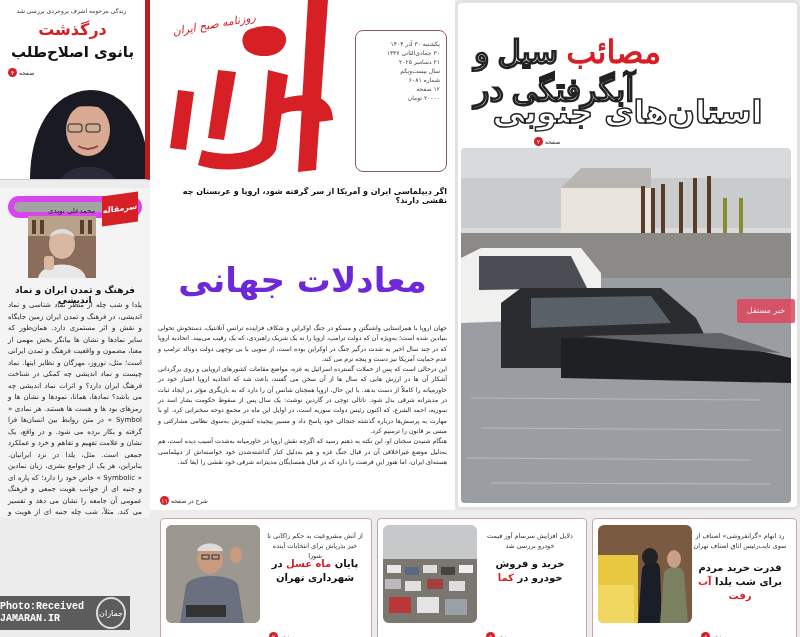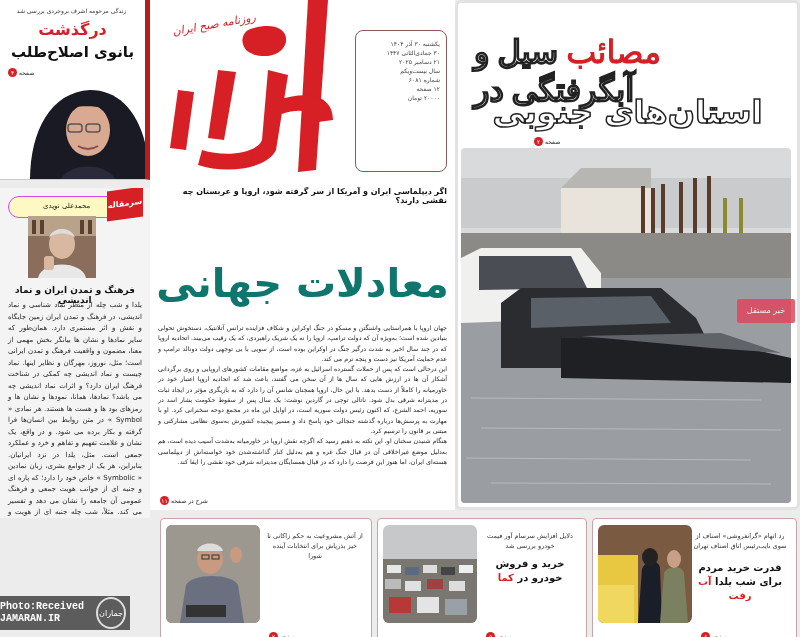--- a/index.html
+++ b/index.html
@@ -29,34 +29,34 @@
   .flood .kicker { position: absolute; top: 14px; right: 0; left: 0; text-align: center; font-size: 8px; color: #222; }
   .flood .headline1 { position: absolute; top: 30px; right: 16px; left: 16px; text-align: left; font-size: 32px; font-weight: bold; color: #fff; -webkit-text-stroke: 1.5px #222; letter-spacing: -1px; font-family: Liberation Serif, serif; }
   .flood .headline1 .red { color: #d71f26; -webkit-text-stroke: 0; }
   .flood .headline2 { position: absolute; top: 78px; right: 16px; left: 16px; text-align: center; font-size: 32px; font-weight: bold; color: #fff; margin-top: 12px; -webkit-text-stroke: 1.5px #222; }
   .flood .pageref { position: absolute; top: 134px; left: 76px; font-size: 6px; color: #222; display: flex; align-items: center; gap: 2px; }
   .flood .photo { position: absolute; left: 3px; top: 145px; width: 330px; height: 355px; border-radius: 4px; overflow: hidden; }
   .flood .tag { position: absolute; right: 2px; top: 296px; width: 58px; height: 24px; background: #e0475c; opacity: .85; border-radius: 2px; color: #fff; font-size: 8px; line-height: 24px; text-align: center; }
 
   
   .editorial { position: absolute; left: 0; top: 188px; width: 150px; height: 330px; background: #f4f4f4; overflow: hidden; }
-  .ed-banner { position: absolute; right: 8px; top: 8px; left: 8px; height: 22px; border: 1px solid #d946ef; border-radius: 12px; background: #fef9c3; }
+  .ed-banner { position: absolute; right: 8px; top: 8px; left: 8px; height: 22px; border: 6px solid #d946ef; border-radius: 12px; background: #a3a3a3; }
   .ed-banner .author { position: absolute; left: 34px; top: 5px; font-size: 7px; color: #222; }
   .ed-banner .label { position: absolute; right: -2px; top: -8px; width: 36px; height: 30px; background: #d71f26; color: #fff; font-size: 8px; font-weight: bold; text-align: center; line-height: 30px; transform: skewY(-8deg); }
   .ed-photo { position: absolute; left: 28px; top: 28px; width: 68px; height: 62px; }
   .ed-title { position: absolute; top: 97px; right: 0; left: 0; text-align: center; font-size: 9px; font-weight: bold; color: #111; }
   .ed-body { position: absolute; top: 112px; right: 8px; left: 8px; font-size: 7px; line-height: 11.5px; color: #222; text-align: justify; }
   .ed-body p { margin-bottom: 0; }
 
   
   .center { position: absolute; left: 150px; top: 180px; width: 305px; height: 330px; background: #fff; overflow: hidden; }
   .center .kicker { position: absolute; top: 7px; right: 8px; left: 8px; text-align: right; font-size: 8px; font-weight: bold; color: #111; }
   .center .h1 { position: absolute; top: 26px; right: 0; left: 0; text-align: center; font-size: 30px; font-weight: bold; color: #111; letter-spacing: -1px; }
   .center .h1 .red { color: #d71f26; }
-  .center .h2 { position: absolute; top: 80px; right: 0; left: 0; text-align: center; font-size: 40px; font-weight: bold; color: #0f766e; letter-spacing: -1px; }
+  .center .h2 { position: absolute; top: 80px; right: 0; left: 0; text-align: center; font-size: 34px; font-weight: bold; color: #6d28d9; letter-spacing: -1px; }
   .center .body { position: absolute; top: 143px; right: 8px; left: 8px; font-size: 6.3px; line-height: 10.3px; color: #222; text-align: justify; }
   .center .more { position: absolute; top: 316px; left: 10px; font-size: 6px; color: #222; display: flex; align-items: center; gap: 2px; }
 
   
   .teaser { position: absolute; top: 518px; height: 136px; background: #fff; border: 1px solid #c8a5aa; border-radius: 4px; overflow: hidden; }
   .teaser .thumb { position: absolute; left: 5px; top: 6px; width: 94px; height: 98px; border-radius: 6px; overflow: hidden; }
   .teaser .kick { position: absolute; top: 12px; right: 6px; width: 100px; font-size: 6.5px; line-height: 10px; color: #333; text-align: center; }
   .teaser .ttl { position: absolute; right: 6px; width: 100px; font-size: 10px; font-weight: bold; color: #111; text-align: center; line-height: 14px; }
   .teaser .ttl .red { color: #d71f26; }
   .teaser .pageref { position: absolute; bottom: 12px; left: 108px; font-size: 6px; color: #222; display: flex; align-items: center; gap: 2px; }
@@ -205,20 +205,25 @@
       <rect x="0" y="0" width="94" height="98" fill="#9c9890"></rect>
       <path d="M14 98 L20 60 C26 48 66 48 72 60 L78 98 Z" fill="#6a7080"></path>
       <ellipse cx="44" cy="34" rx="13" ry="15" fill="#c89a80"></ellipse>
       <path d="M31 26 C33 16 55 16 57 26 Z" fill="#ddd"></path>
       <rect x="36" y="30" width="7" height="4" fill="none" stroke="#333"></rect>
       <rect x="46" y="30" width="7" height="4" fill="none" stroke="#333"></rect>
       <ellipse cx="70" cy="30" rx="6" ry="8" fill="#c89a80"></ellipse>
       <rect x="20" y="80" width="40" height="12" fill="#333"></rect>
     </svg>
     <div class="kick">از آتش مشروعیت به حکم زاکانی تا خیز بذرپاش برای انتخابات آینده شورا</div>
+    <div class="ttl" style="top:38px">
+      <span>پایان</span>
+      <span class="red">ماه عسل</span>
+      <span>در شهرداری تهران</span>
+    </div>
     <div class="pageref">
       <span>صفحه</span>
       <span class="badge">۲</span>
     </div>
   </div>
 
   <div class="teaser t2">
     <svg class="thumb" viewBox="0 0 94 98">
       <rect width="94" height="98" fill="#c6c8ca"></rect>
       <rect y="34" width="94" height="64" fill="#7a7670"></rect>

